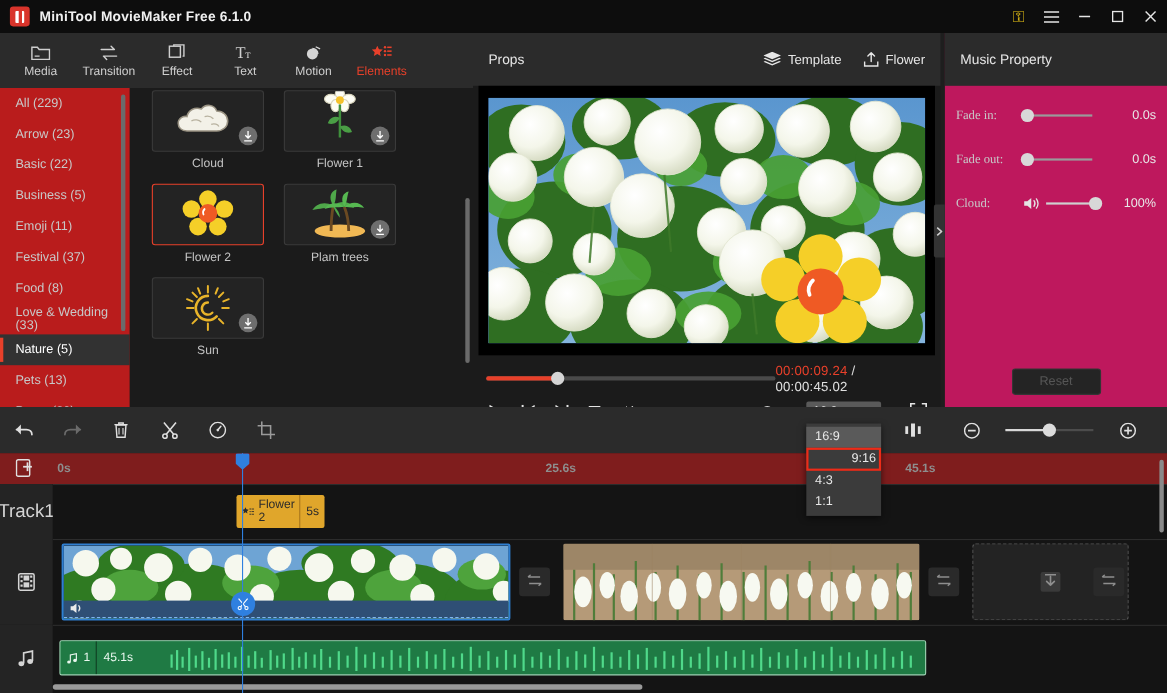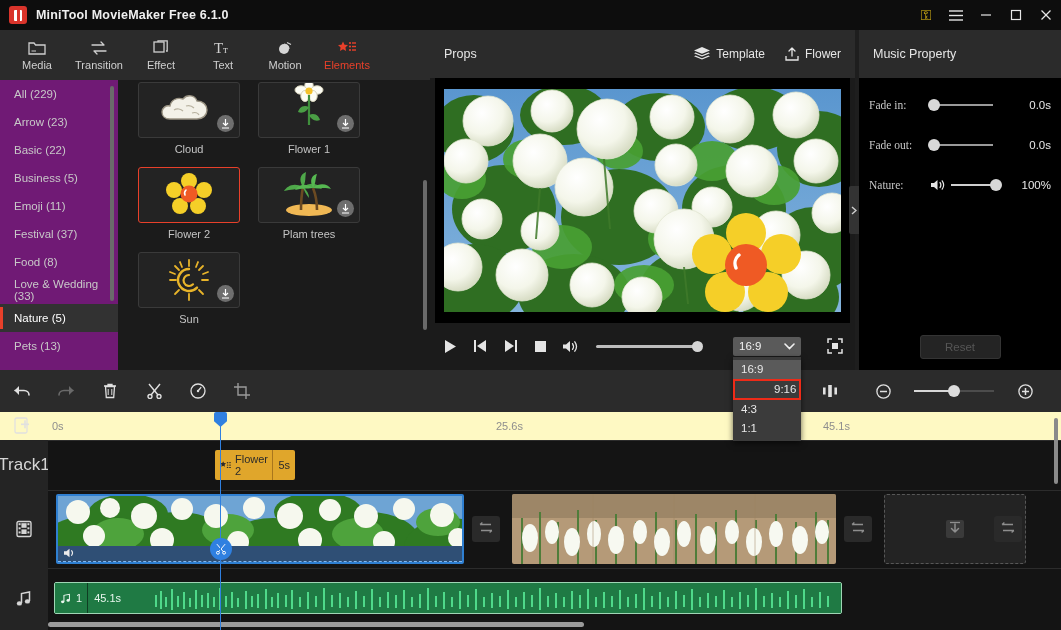--- a/index.html
+++ b/index.html
@@ -22,21 +22,21 @@
   .tb-key{color:#e8c215;font-size:14px;}
 
   
   .ribbon{position:absolute;left:0;top:30px;width:430px;height:50px;background:#2b2b2b;display:flex;align-items:center;padding-left:6px;}
   .rb{width:62px;height:50px;display:flex;flex-direction:column;align-items:center;justify-content:center;gap:3px;color:#cfcfcf;cursor:default;}
   .rb .lbl{font-size:11px;}
   .rb.active{color:#e8402a;}
   .rb svg{display:block;}
 
   
-  .catpanel{position:absolute;left:0;top:80px;width:118px;height:290px;background:#701a75;overflow:hidden;}
+  .catpanel{position:absolute;left:0;top:80px;width:118px;height:290px;background:#b91c1c;overflow:hidden;}
   .cat{height:28px;display:flex;align-items:center;padding-left:14px;color:#c8c8c8;font-size:11.5px;position:relative;cursor:default;}
   .cat.active{background:#323232;color:#fff;}
   .cat.active:before{content:"";position:absolute;left:0;top:3px;width:3px;height:22px;background:#e8402a;}
   .catscroll{position:absolute;left:110px;top:86px;width:4px;height:215px;background:#6a6a6a;border-radius:2px;}
 
   
   .gridpanel{position:absolute;left:118px;top:80px;width:312px;height:290px;background:#1b1b1b;overflow:hidden;}
   .ytbar{height:26px;background:#2b2b2b;display:flex;align-items:center;justify-content:flex-end;padding-right:12px;gap:6px;color:#d8d8d8;font-size:11.5px;}
   .grid{position:relative;padding:2px 0 0 20px;display:flex;flex-wrap:wrap;gap:12px 18px;}
   .cell{width:102px;}
@@ -69,21 +69,21 @@
   .ratio{margin-left:auto;position:relative;}
   .ratiobox{width:68px;height:19px;background:#5a5a5a;border-radius:2px;display:flex;align-items:center;justify-content:space-between;padding:0 6px;font-size:11.5px;color:#f0f0f0;cursor:default;}
   .ratiomenu{position:absolute;left:0;top:20px;width:68px;background:#3b3b3b;padding:3px 0;z-index:40;box-shadow:0 2px 6px rgba(0,0,0,.6);}
   .ratioitem{height:19px;display:flex;align-items:center;padding-left:8px;font-size:11.5px;color:#e8e8e8;cursor:default;}
   .ratioitem.hl{background:#5a5a5a;}
   .ratioitem.boxed{border:2px solid #ee2b18;height:21px;padding-left:39px;}
   .fsbtn{width:16px;height:16px;margin-left:12px;color:#e4e4e4;}
   .collapse{position:absolute;left:849px;top:186px;width:10px;height:48px;background:#333;border-radius:2px 0 0 2px;display:flex;align-items:center;justify-content:center;color:#cfcfcf;font-size:8px;z-index:20;}
 
   
-  .proppanel{position:absolute;left:859px;top:30px;width:202px;height:340px;background:#000000;}
+  .proppanel{position:absolute;left:859px;top:30px;width:202px;height:340px;background:#be185d;}
   .prophead{height:48px;background:#2b2b2b;display:flex;align-items:center;padding-left:14px;font-size:12.5px;color:#e6e6e6;}
   .prow{display:flex;align-items:center;height:26px;margin-top:14px;padding:0 10px;}
   .prow .plab{width:62px;font-size:11.5px;color:#c8c8c8;font-family:Liberation Serif, serif;}
   .ptrack{position:relative;width:62px;height:2px;background:#9a9a9a;}
   .ptrack .pk{position:absolute;top:-5px;width:12px;height:12px;border-radius:50%;background:#d8d8d8;}
   .pval{margin-left:auto;font-size:11.5px;color:#e8e8e8;}
   .volrow .ptrack{width:48px;background:#cfcfcf;}
   .resetwrap{position:absolute;left:0;top:305px;width:202px;display:flex;justify-content:center;}
   .reset{width:81px;height:24px;border:1px solid #343434;border-radius:3px;background:#242424;color:#565656;font-size:11.5px;display:flex;align-items:center;justify-content:center;}
 
@@ -91,21 +91,21 @@
   .tltoolbar{position:absolute;left:0;top:370px;width:1061px;height:42px;background:#2b2b2b;display:flex;align-items:center;}
   .tlbtn{width:44px;height:42px;display:flex;align-items:center;justify-content:center;color:#e0e0e0;cursor:default;}
   .tlbtn.dim{color:#6a6a6a;}
   .zoomgrp{margin-left:auto;display:flex;align-items:center;gap:9px;padding-right:14px;}
   .ztrack{position:relative;width:80px;height:2px;background:#4c4c4c;}
   .ztrack .zfill{position:absolute;left:0;top:0;height:2px;width:40px;background:#d8d8d8;}
   .ztrack .zk{position:absolute;left:34px;top:-5px;width:12px;height:12px;border-radius:50%;background:#dcdcdc;}
 
   
   .timeline{position:absolute;left:0;top:412px;width:1061px;height:218px;background:#1b1b1b;}
-  .ruler{position:relative;height:28px;background:#fef9c3;}
+  .ruler{position:relative;height:28px;background:#7f1d1d;font-weight:bold;}
   .addbtn{position:absolute;left:14px;top:5px;width:18px;height:18px;color:#e0e0e0;}
   .tick{position:absolute;top:8px;font-size:11px;color:#8e8e8e;}
   .trackhead{position:absolute;left:0;width:48px;background:#242424;display:flex;align-items:center;justify-content:center;color:#d5d5d5;}
   .tracklane{position:absolute;left:48px;right:0;}
   .row-el{top:28px;height:50px;}
   .row-vid{top:78px;height:78px;}
   .row-aud{top:156px;height:62px;}
   .lane-bg{position:absolute;inset:0;background:#141414;border-top:1px solid #2c2c2c;}
   .elclip{position:absolute;left:167px;top:10px;width:80px;height:30px;background:#e0a62b;border-radius:2px;display:flex;align-items:center;color:#2b2b2b;font-size:11px;overflow:hidden;}
   .elclip .ic{margin:0 4px 0 5px;display:flex;}
@@ -466,20 +466,31 @@
               <circle cx="268" cy="165" r="20"></circle>
             </g>
             <circle cx="302" cy="176" r="21" fill="#ef5a24"></circle>
             <path d="M295 166a11 11 0 0 0-3 13" stroke="#fff" stroke-width="3.4" fill="none" stroke-linecap="round"></path>
           </g>
         </svg>
       </div>
     </div>
 
     <div class="ctrlbar">
+      <div class="seekrow">
+        <div class="seek">
+          <div class="fill"></div>
+          <div class="knob"></div>
+        </div>
+        <div class="times">
+          <span class="cur">00:00:09.24</span>
+          <span>/</span>
+          <span class="tot">00:00:45.02</span>
+        </div>
+      </div>
       <div class="btnrow">
         <div class="pbtn">
           <svg width="12" height="13" viewBox="0 0 12 13">
               <path d="M1 0l11 6.5L1 13z" fill="#e4e4e4"></path>
             </svg>
         </div>
         <div class="pbtn">
           <svg width="13" height="12" viewBox="0 0 13 12">
               <rect x="0" y="0" width="2" height="12" fill="#e4e4e4"></rect>
               <path d="M12 0L3 6l9 6z" fill="#e4e4e4"></path>
@@ -554,21 +565,21 @@
 
     <div class="prow">
       <div class="plab">Fade out:</div>
       <div class="ptrack">
           <div class="pk" style="left:-3px"></div>
         </div>
       <div class="pval">0.0s</div>
     </div>
 
     <div class="prow volrow">
-      <div class="plab">Nature:</div>
+      <div class="plab">Cloud:</div>
       <div style="margin-right:6px;display:flex">
         <svg width="14" height="12" viewBox="0 0 14 12">
             <path d="M0 4h3L6.5 1v10L3 8H0z" fill="#e4e4e4"></path>
             <path d="M9 3.4a4.5 4.5 0 0 1 0 5.2" stroke="#e4e4e4" stroke-width="1.2" fill="none" stroke-linecap="round"></path>
             <path d="M11.2 1.8a7.4 7.4 0 0 1 0 8.4" stroke="#e4e4e4" stroke-width="1.2" fill="none" stroke-linecap="round"></path>
           </svg>
       </div>
       <div class="ptrack">
           <div class="pk" style="right:-3px"></div>
         </div>

